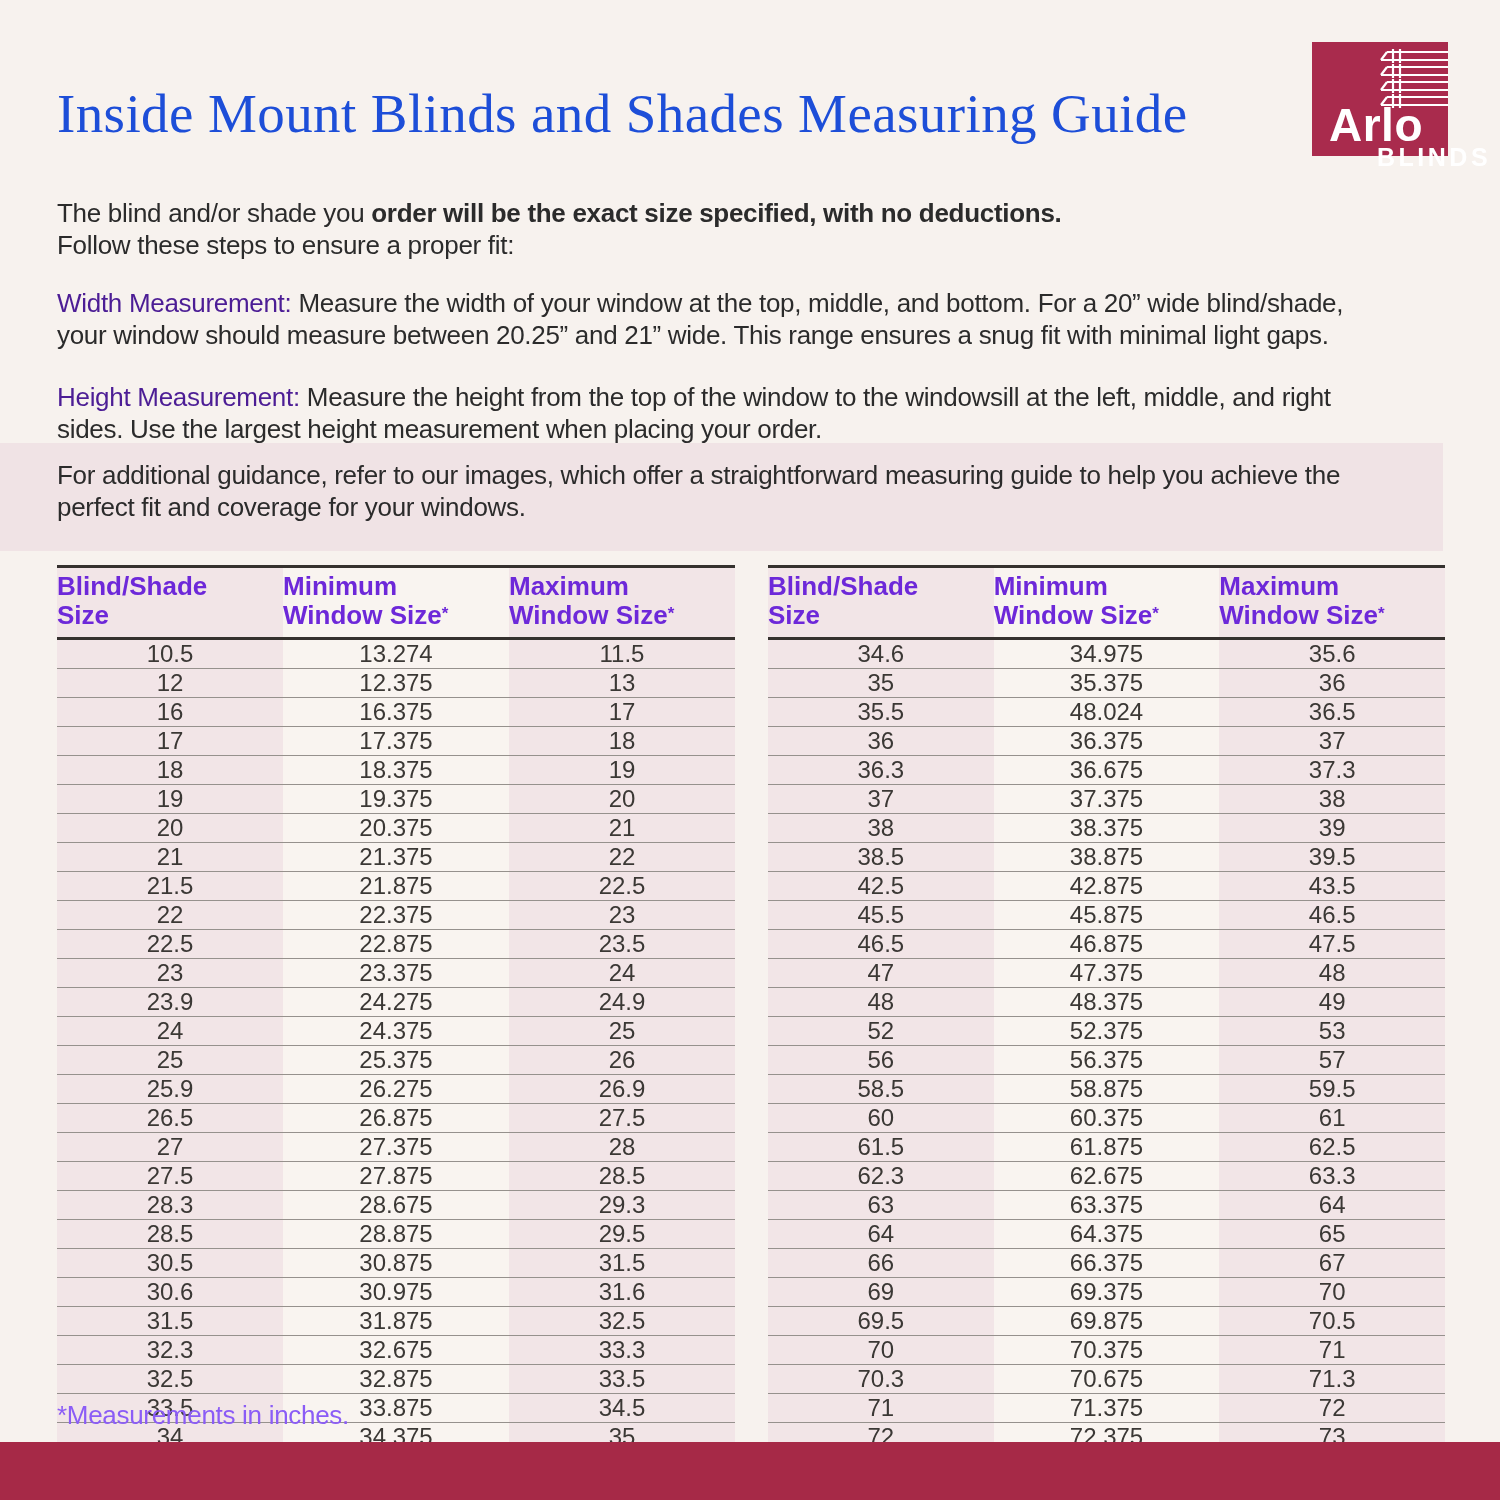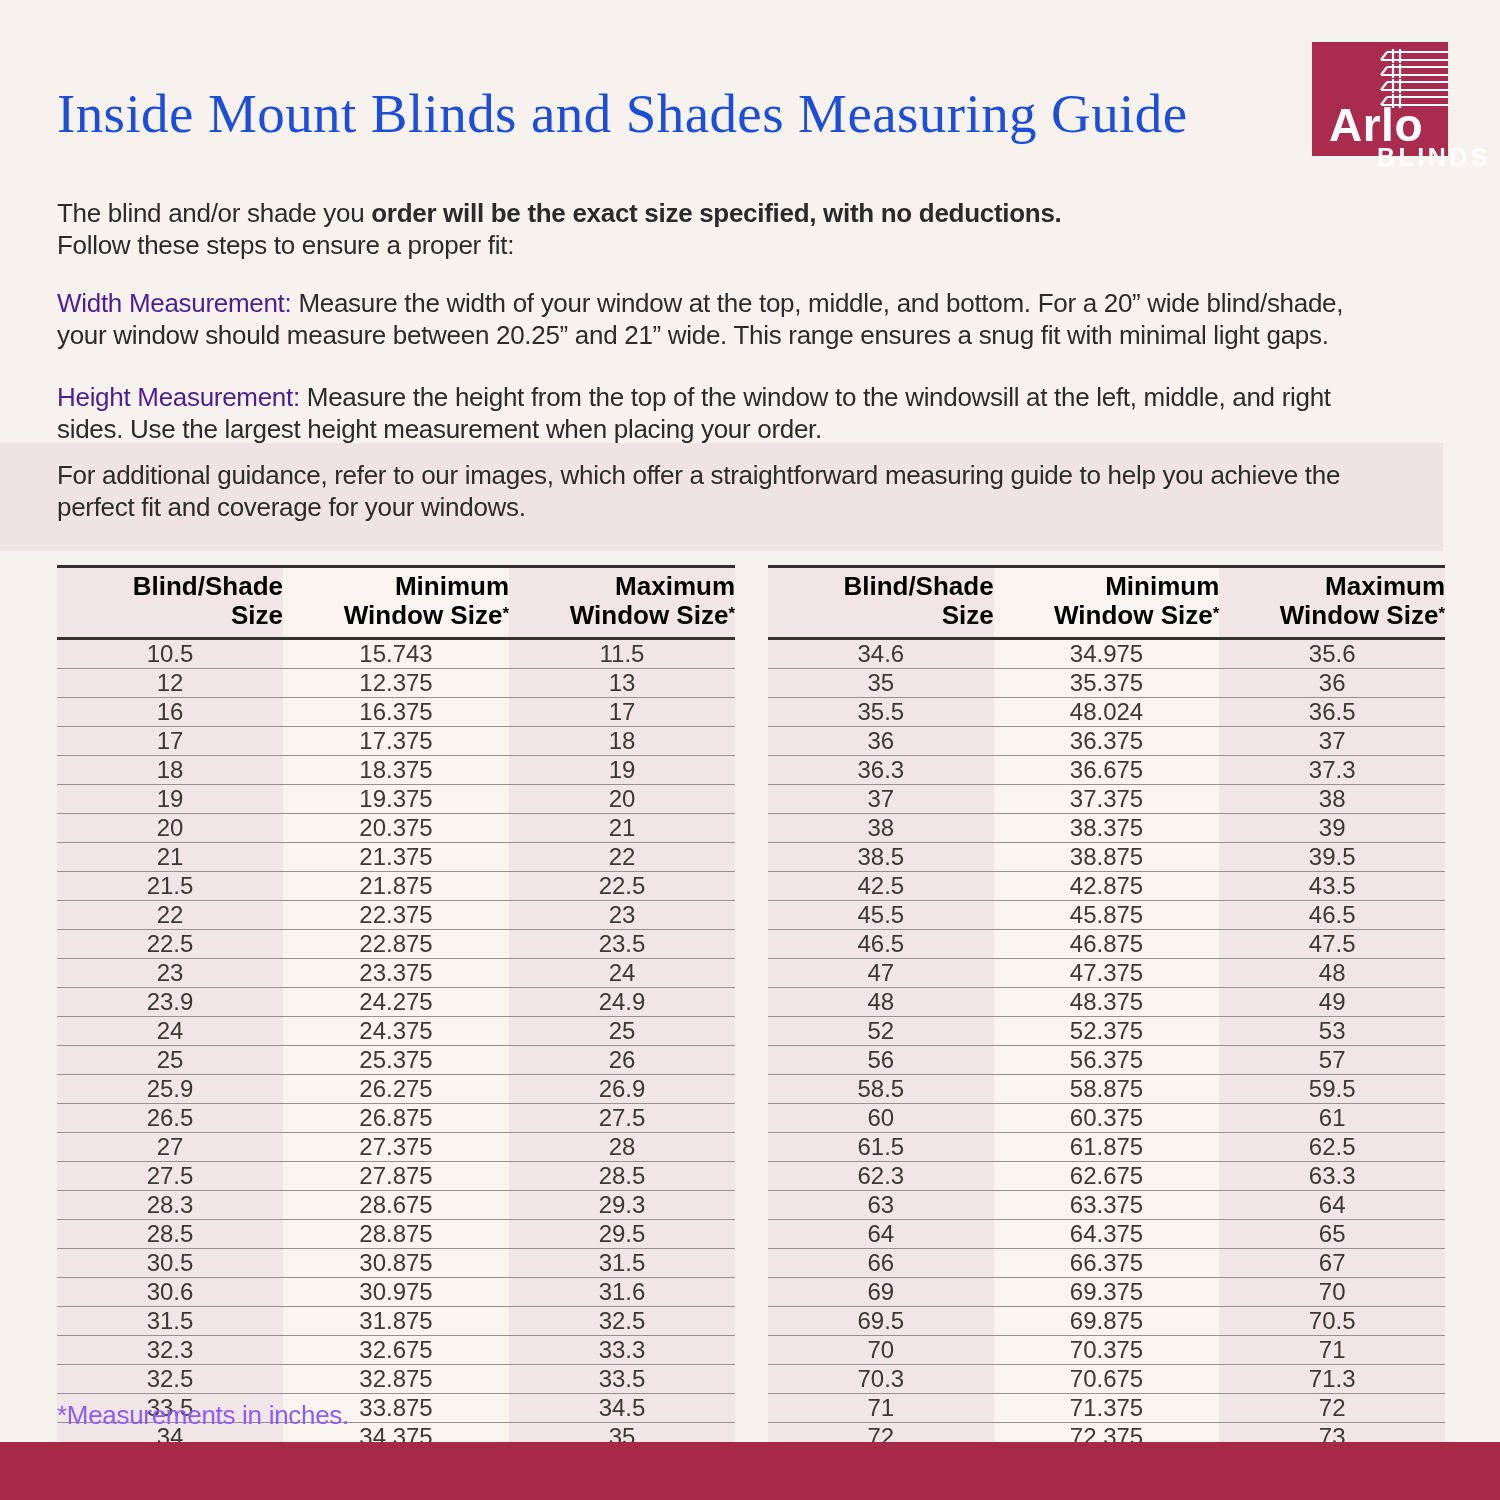--- a/index.html
+++ b/index.html
@@ -58,22 +58,22 @@
 
   
   .tables { position:absolute; top:565px; left:0; }
   table { border-collapse:collapse; table-layout:fixed; position:absolute; top:0; }
   #left-table  { left:57px;  width:678px; }
   #right-table { left:768px; width:677px; }
   col { width:33.33%; }
   thead th {
     border-top:3px solid #35312e;
     border-bottom:3px solid #35312e;
-    font-size:26px; line-height:29px; font-weight:bold; color:#000000;
-    text-align:right; padding:4px 0 7px 0;
+    font-size:26px; line-height:29px; font-weight:bold; color:#6d28d9;
+    text-align:left; padding:4px 0 7px 0;
   }
   thead th sup { font-size:17px; vertical-align:top; position:relative; top:-2px; }
   tbody td {
     height:24px; font-size:24px; color:#3b3835;
     text-align:center; vertical-align:middle;
     border-bottom:1px solid #96918d;
     padding:0;
   }
   #right-table tbody td { height:24.7px; }
   tbody tr:last-child td { border-bottom:2px solid #96918d; }
@@ -143,21 +143,21 @@
       <thead>
         <tr>
           <th class="c0"><span>Blind/Shade</span><br><span>Size</span></th>
           <th class="c1"><span>Minimum</span><br><span>Window Size</span><sup>*</sup></th>
           <th class="c2"><span>Maximum</span><br><span>Window Size</span><sup>*</sup></th>
         </tr>
       </thead>
       <tbody>
           <tr>
             <td class="c0">10.5</td>
-            <td class="c1">15.743</td>
+            <td class="c1">13.274</td>
             <td class="c2">11.5</td>
           </tr>
           <tr>
             <td class="c0">12</td>
             <td class="c1">12.375</td>
             <td class="c2">13</td>
           </tr>
           <tr>
             <td class="c0">16</td>
             <td class="c1">16.375</td>

